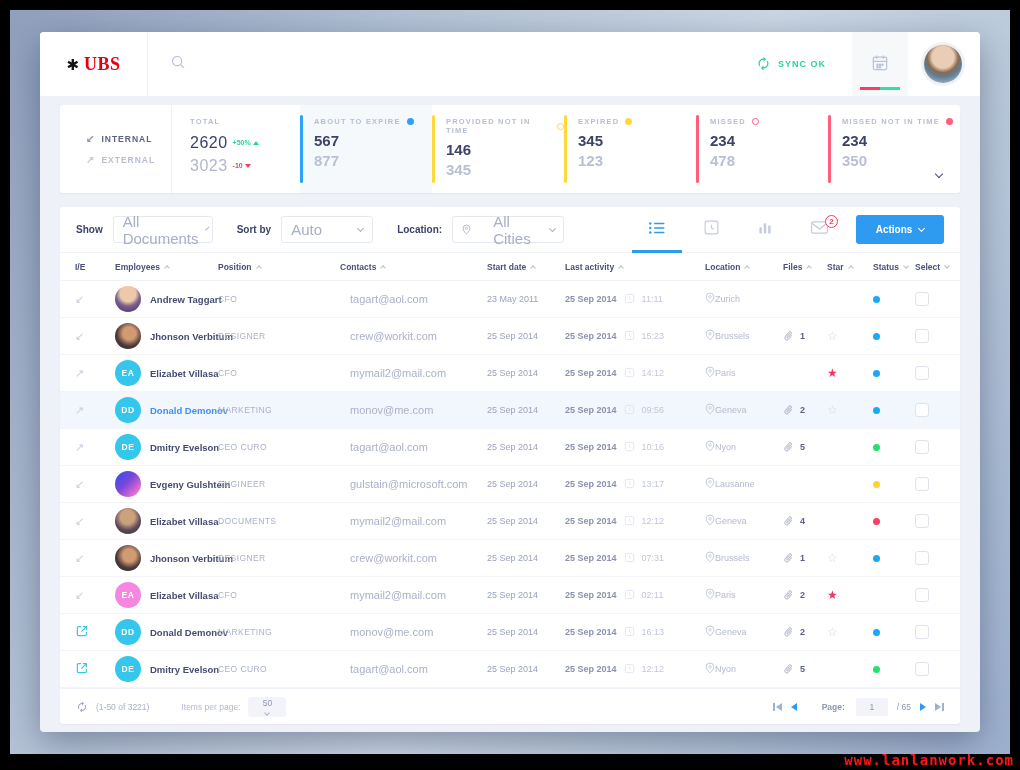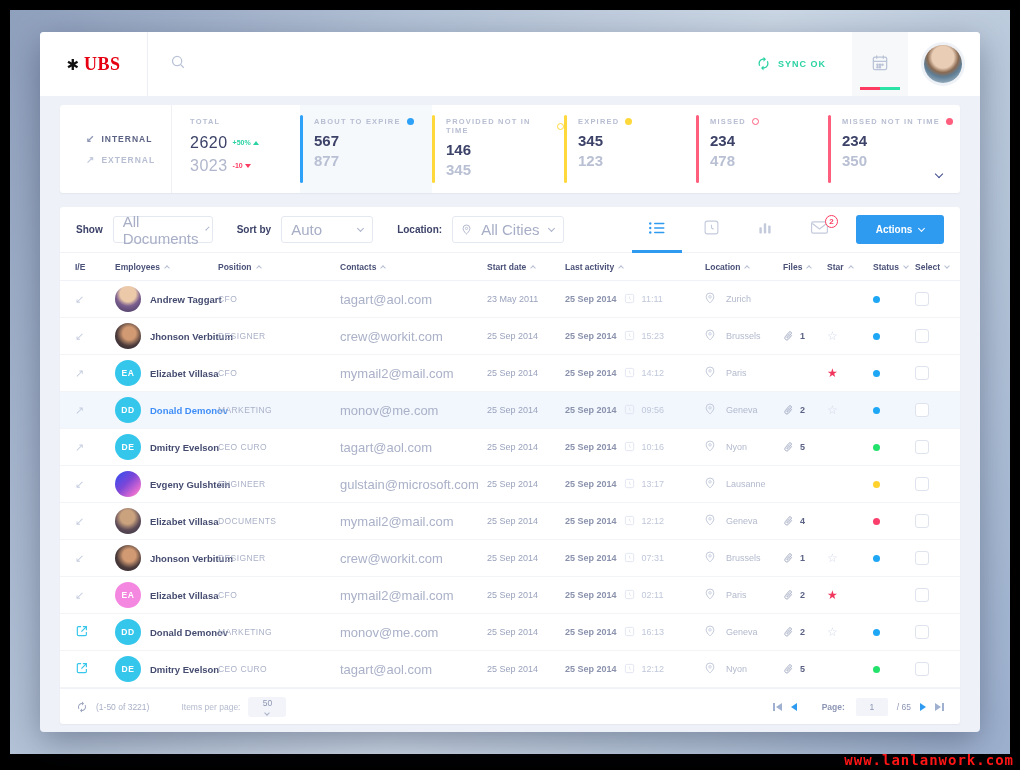--- a/index.html
+++ b/index.html
@@ -92,26 +92,26 @@
   .emp { display:flex; align-items:center; gap:9px; }
   .av { width:26px; height:26px; border-radius:50%; flex:none; display:flex; align-items:center; justify-content:center;
         color:#fff; font-size:8.5px; font-weight:bold; letter-spacing:.5px; }
   .photo-a { background:radial-gradient(circle at 50% 30%, #ecc9a8 0 35%, #7b5f8f 55%, #41355c 100%); }
   .photo-b { background:radial-gradient(circle at 55% 40%, #d29a72 0 30%, #4a3a3a 60%, #2b2430 100%); }
   .photo-c { background:linear-gradient(135deg,#2b4ff2 0%,#7b46d8 45%,#e26bd1 80%,#f4b8c8 100%); }
   .photo-d { background:radial-gradient(circle at 48% 35%, #caa27e 0 32%, #5c4a56 60%, #35303f 100%); }
   .name { font-size:9.5px; font-weight:bold; color:#454c70; white-space:nowrap; }
   .name.blue { color:#3f8ef7; }
   .pos { font-size:8.5px; color:#aab1c8; letter-spacing:.4px; }
-  .mail { font-size:13px; color:#aab1c8; }
+  .mail { font-size:11px; color:#aab1c8;margin-left:10px; }
   .sdate { font-size:9px; color:#9aa3bd; }
   .act { display:flex; align-items:center; gap:7px; }
   .adate { font-size:9px; color:#8a92ad; font-weight:bold; }
   .atime { font-size:9px; color:#c0c7da; }
-  .loc { display:flex; align-items:center; gap:11px; font-size:9px; color:#b3bacd; }
+  .loc { display:flex; align-items:center; gap:0; font-size:9px; color:#b3bacd; }
   .files { display:flex; align-items:center; gap:6px; font-size:9px; font-weight:bold; color:#5b6284; }
   .star { font-size:12px; line-height:1; }
   .star.outline { color:#d3d9e8; } .star.filled { color:#f0365c; }
   .dot { width:7px; height:7px; border-radius:50%; }
   .cbx { width:14px; height:14px; border:1.6px solid #dfe3ee; border-radius:3px; background:#fff; }
   .cell-center { display:flex; justify-content:flex-start; }
 
   .tfoot { height:36px; border-top:1px solid #f0f2f7; display:flex; align-items:center; padding:0 16px;
            font-size:8.5px; color:#b3bacd; }
   .tfoot .range { margin:0 32px 0 8px; color:#a9b1c7; }
@@ -271,21 +271,21 @@
             <span>All Documents</span>
             <span class="chev-s"></span>
           </div>
           <span class="f-label">Sort by</span>
           <div class="select sel-sort">
             <span>Auto</span>
             <span class="chev-s"></span>
           </div>
           <span class="f-label">Location:</span>
           <div class="select sel-loc">
-            <span style="display:flex;align-items:center;gap:10px;">
+            <span style="display:flex;align-items:center;gap:22px;">
               <span>
                 <svg width="9" height="11" viewBox="0 0 12 14">
                     <path d="M6 1a4.6 4.6 0 0 1 4.6 4.6C10.6 9 6 13 6 13S1.4 9 1.4 5.6A4.6 4.6 0 0 1 6 1z" fill="none" stroke="#aab1c8" stroke-width="1.2"></path>
                     <circle cx="6" cy="5.6" r="1.5" fill="none" stroke="#aab1c8"></circle>
                   </svg>
               </span>
               <span>All Cities</span>
             </span>
             <span class="chev-s"></span>
           </div>

